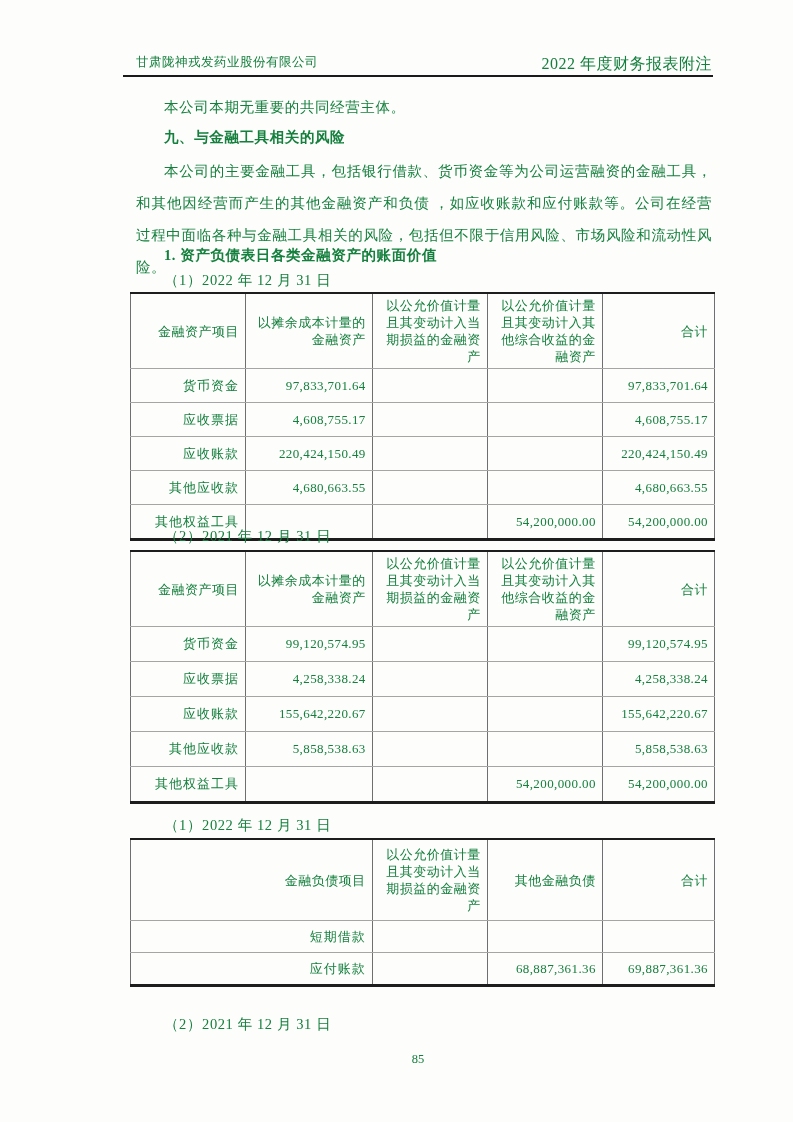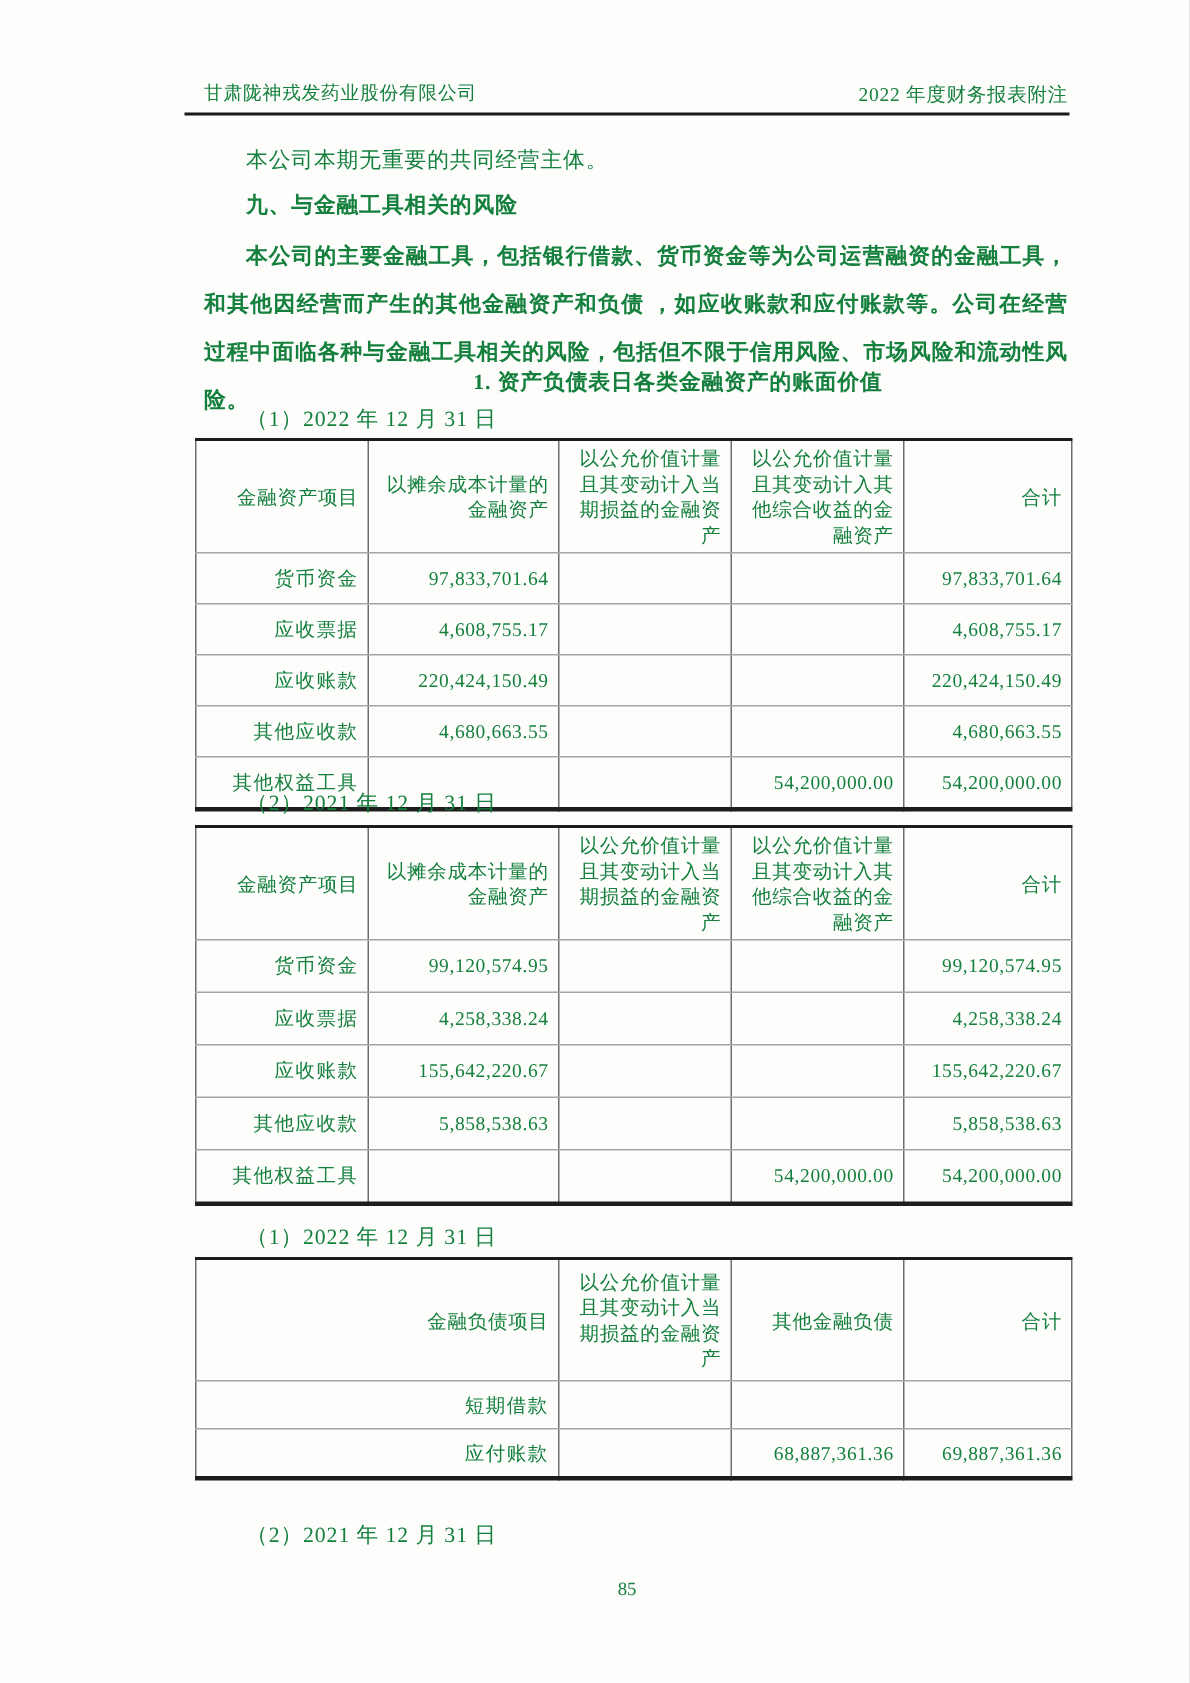--- a/index.html
+++ b/index.html
@@ -8,21 +8,21 @@
     width:793px;height:1122px;
     margin:0 auto;
     background:#fdfdfc;
     color:#15803d;
     font-family:"Liberation Serif","DejaVu Serif",serif;
     overflow:hidden;
     box-shadow:0 0 4px rgba(0,0,0,.25);
   }
   
   .hdr-left{position:absolute;left:136px;top:54px;font-size:12.5px;letter-spacing:.5px;}
-  .hdr-right{position:absolute;right:81px;top:54px;font-size:13px;letter-spacing:.5px;}
+  .hdr-right{position:absolute;right:81px;top:54px;font-size:16px;letter-spacing:.5px;}
   .hdr-rule{position:absolute;left:123px;top:75px;width:590px;height:2px;background:#1a1a1a;}
   
   .tx{position:absolute;left:136px;width:576px;font-size:14.5px;line-height:22px;letter-spacing:.6px;}
   .indent2{padding-left:28px;}
   .bold{font-weight:700;}
   .semibold{font-weight:600;}
   .para{text-indent:28px;text-align:justify;line-height:32px;}
   
   .fin-table{
     position:absolute;left:130px;width:585px;
@@ -68,23 +68,23 @@
 <body>
 
 <div class="page">
 
   <div class="hdr-left">甘肃陇神戎发药业股份有限公司</div>
   <div class="hdr-right">2022 年度财务报表附注</div>
   <div class="hdr-rule"></div>
 
   <div class="tx indent2 bold" style="top:126px;">九、与金融工具相关的风险</div>
   <div class="tx indent2" style="top:96px;">本公司本期无重要的共同经营主体。</div>
-  <div class="tx para" style="top:155px;font-weight:bold;">本公司的主要金融工具，包括银行借款、货币资金等为公司运营融资的金融工具，和其他因经营而产生的其他金融资产和负债 ，如应收账款和应付账款等。公司在经营过程中面临各种与金融工具相关的风险，包括但不限于信用风险、市场风险和流动性风险。</div>
-
-  <div class="tx indent2 semibold" style="top:244px;text-align:center;">1. 资产负债表日各类金融资产的账面价值</div>
+  <div class="tx para" style="top:155px;">本公司的主要金融工具，包括银行借款、货币资金等为公司运营融资的金融工具，和其他因经营而产生的其他金融资产和负债 ，如应收账款和应付账款等。公司在经营过程中面临各种与金融工具相关的风险，包括但不限于信用风险、市场风险和流动性风险。</div>
+
+  <div class="tx indent2 semibold" style="top:244px;">1. 资产负债表日各类金融资产的账面价值</div>
   <div class="tx indent2" style="top:269px;">（1）2022 年 12 月 31 日</div>
 
   <table class="fin-table t1">
     <colgroup>
       <col style="width:19.7%">
         <col style="width:21.7%">
         <col style="width:19.7%">
         <col style="width:19.7%">
         <col style="width:19.2%">
     </colgroup>

